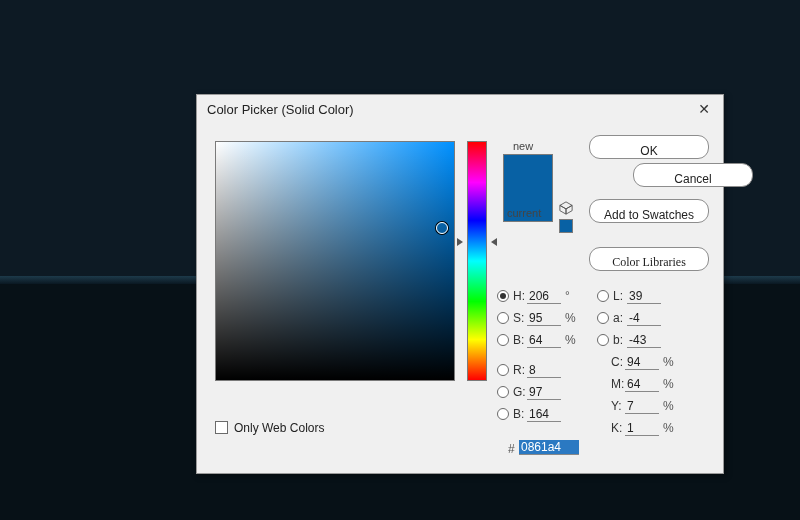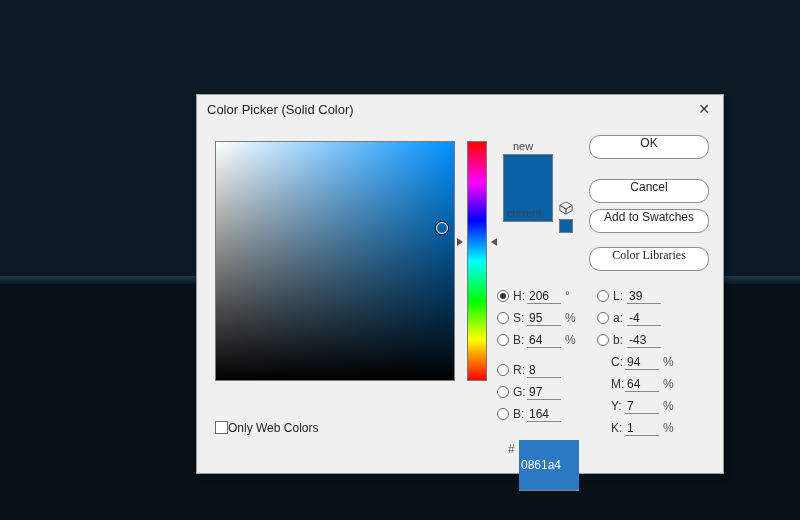--- a/index.html
+++ b/index.html
@@ -37,40 +37,40 @@
   .hue .ptr::after{right:-4px;border-right:6px solid #555;}
 
   
   .swatchlbl{position:absolute;font-size:11px;color:#444;}
   .swatch{position:absolute;left:306px;top:59px;width:48px;height:66px;border:1px solid #7a7a7a;}
   .swatch .half{height:50%;}
   .cube{position:absolute;left:362px;top:106px;width:14px;height:14px;color:#555;}
   .miniSw{position:absolute;left:362px;top:124px;width:12px;height:12px;border:1px solid #7a7a7a;}
 
   
-  .pill{position:absolute;left:392px;width:118px;height:22px;display:flex;align-items:flex-start;
+  .pill{position:absolute;left:392px;width:118px;height:22px;display:flex;align-items:flex-end;
     justify-content:center;background:#fff;border:1px solid #8d8d8d;border-radius:11px;
     cursor:pointer;font-size:12px;}
 
   
   .row{position:absolute;display:flex;align-items:center;height:18px;}
   .radio{width:10px;height:10px;border:1px solid #6a6a6a;border-radius:50%;background:#fff;
     margin-right:4px;flex:none;cursor:pointer;}
   .radio.sel::after{content:"";display:block;width:6px;height:6px;margin:2px;border-radius:50%;
     background:#333;}
   .lbl{width:14px;color:#333;}
   .val{width:30px;border:none;border-bottom:1px solid #888;background:transparent;
     text-align:left;padding:0 2px;font-size:12px;color:#222;}
   .unit{width:14px;margin-left:4px;color:#555;}
   .hexhash{position:absolute;left:311px;top:347px;color:#555;}
   .hex{position:absolute;left:322px;top:345px;width:56px;border:none;border-bottom:1px solid #888;
-    background:#2b79c2;color:#fff;padding:18px 2px;font-size:12px;}
+    background:#2b79c2;color:#fff;padding:0 2px;font-size:12px;}
 
   
-  .owc{position:absolute;left:18px;top:326px;display:flex;align-items:flex-start;cursor:pointer;}
+  .owc{position:absolute;left:18px;top:326px;display:flex;align-items:flex-start;gap:6px;cursor:pointer;}
   .owc .cb{width:11px;height:11px;border:1px solid #6a6a6a;background:#fff;}
 </style>
 </head>
 <body>
 
 <div class="scene"></div>
 
 <div class="dialog">
   <div class="titlebar">
     <span class="title">Color Picker (Solid Color)</span>
@@ -95,24 +95,24 @@
   <span class="swatchlbl" style="left:310px;top:112px;">current</span>
 
   <svg class="cube" viewBox="0 0 16 16">
     <path d="M8 1 L15 5 L8 9 L1 5 Z M1 5 L1 11 L8 15 L8 9 Z M15 5 L15 11 L8 15 L8 9 Z" fill="none" stroke="#555" stroke-width="1"></path>
   </svg>
   <div class="miniSw" style="background: rgb(8, 97, 164);"></div>
 
   <div class="pill" style="top:40px;">
       <span>OK</span>
     </div>
-  <div class="pill" style="top:84px;">
+  <div class="pill" style="top:68px;margin-left:44px;">
       <span>Cancel</span>
     </div>
-  <div class="pill" style="top:114px;">
+  <div class="pill" style="top:104px;">
       <span>Add to Swatches</span>
     </div>
   <div class="pill" style="top:152px;font-family:Liberation Serif, serif;">
       <span>Color Libraries</span>
     </div>
 
   <div class="row" style="left:300px;top:192px;">
     <span class="radio sel"></span>
     <span class="lbl">H:</span>
     <input class="val" value="206" style="">

